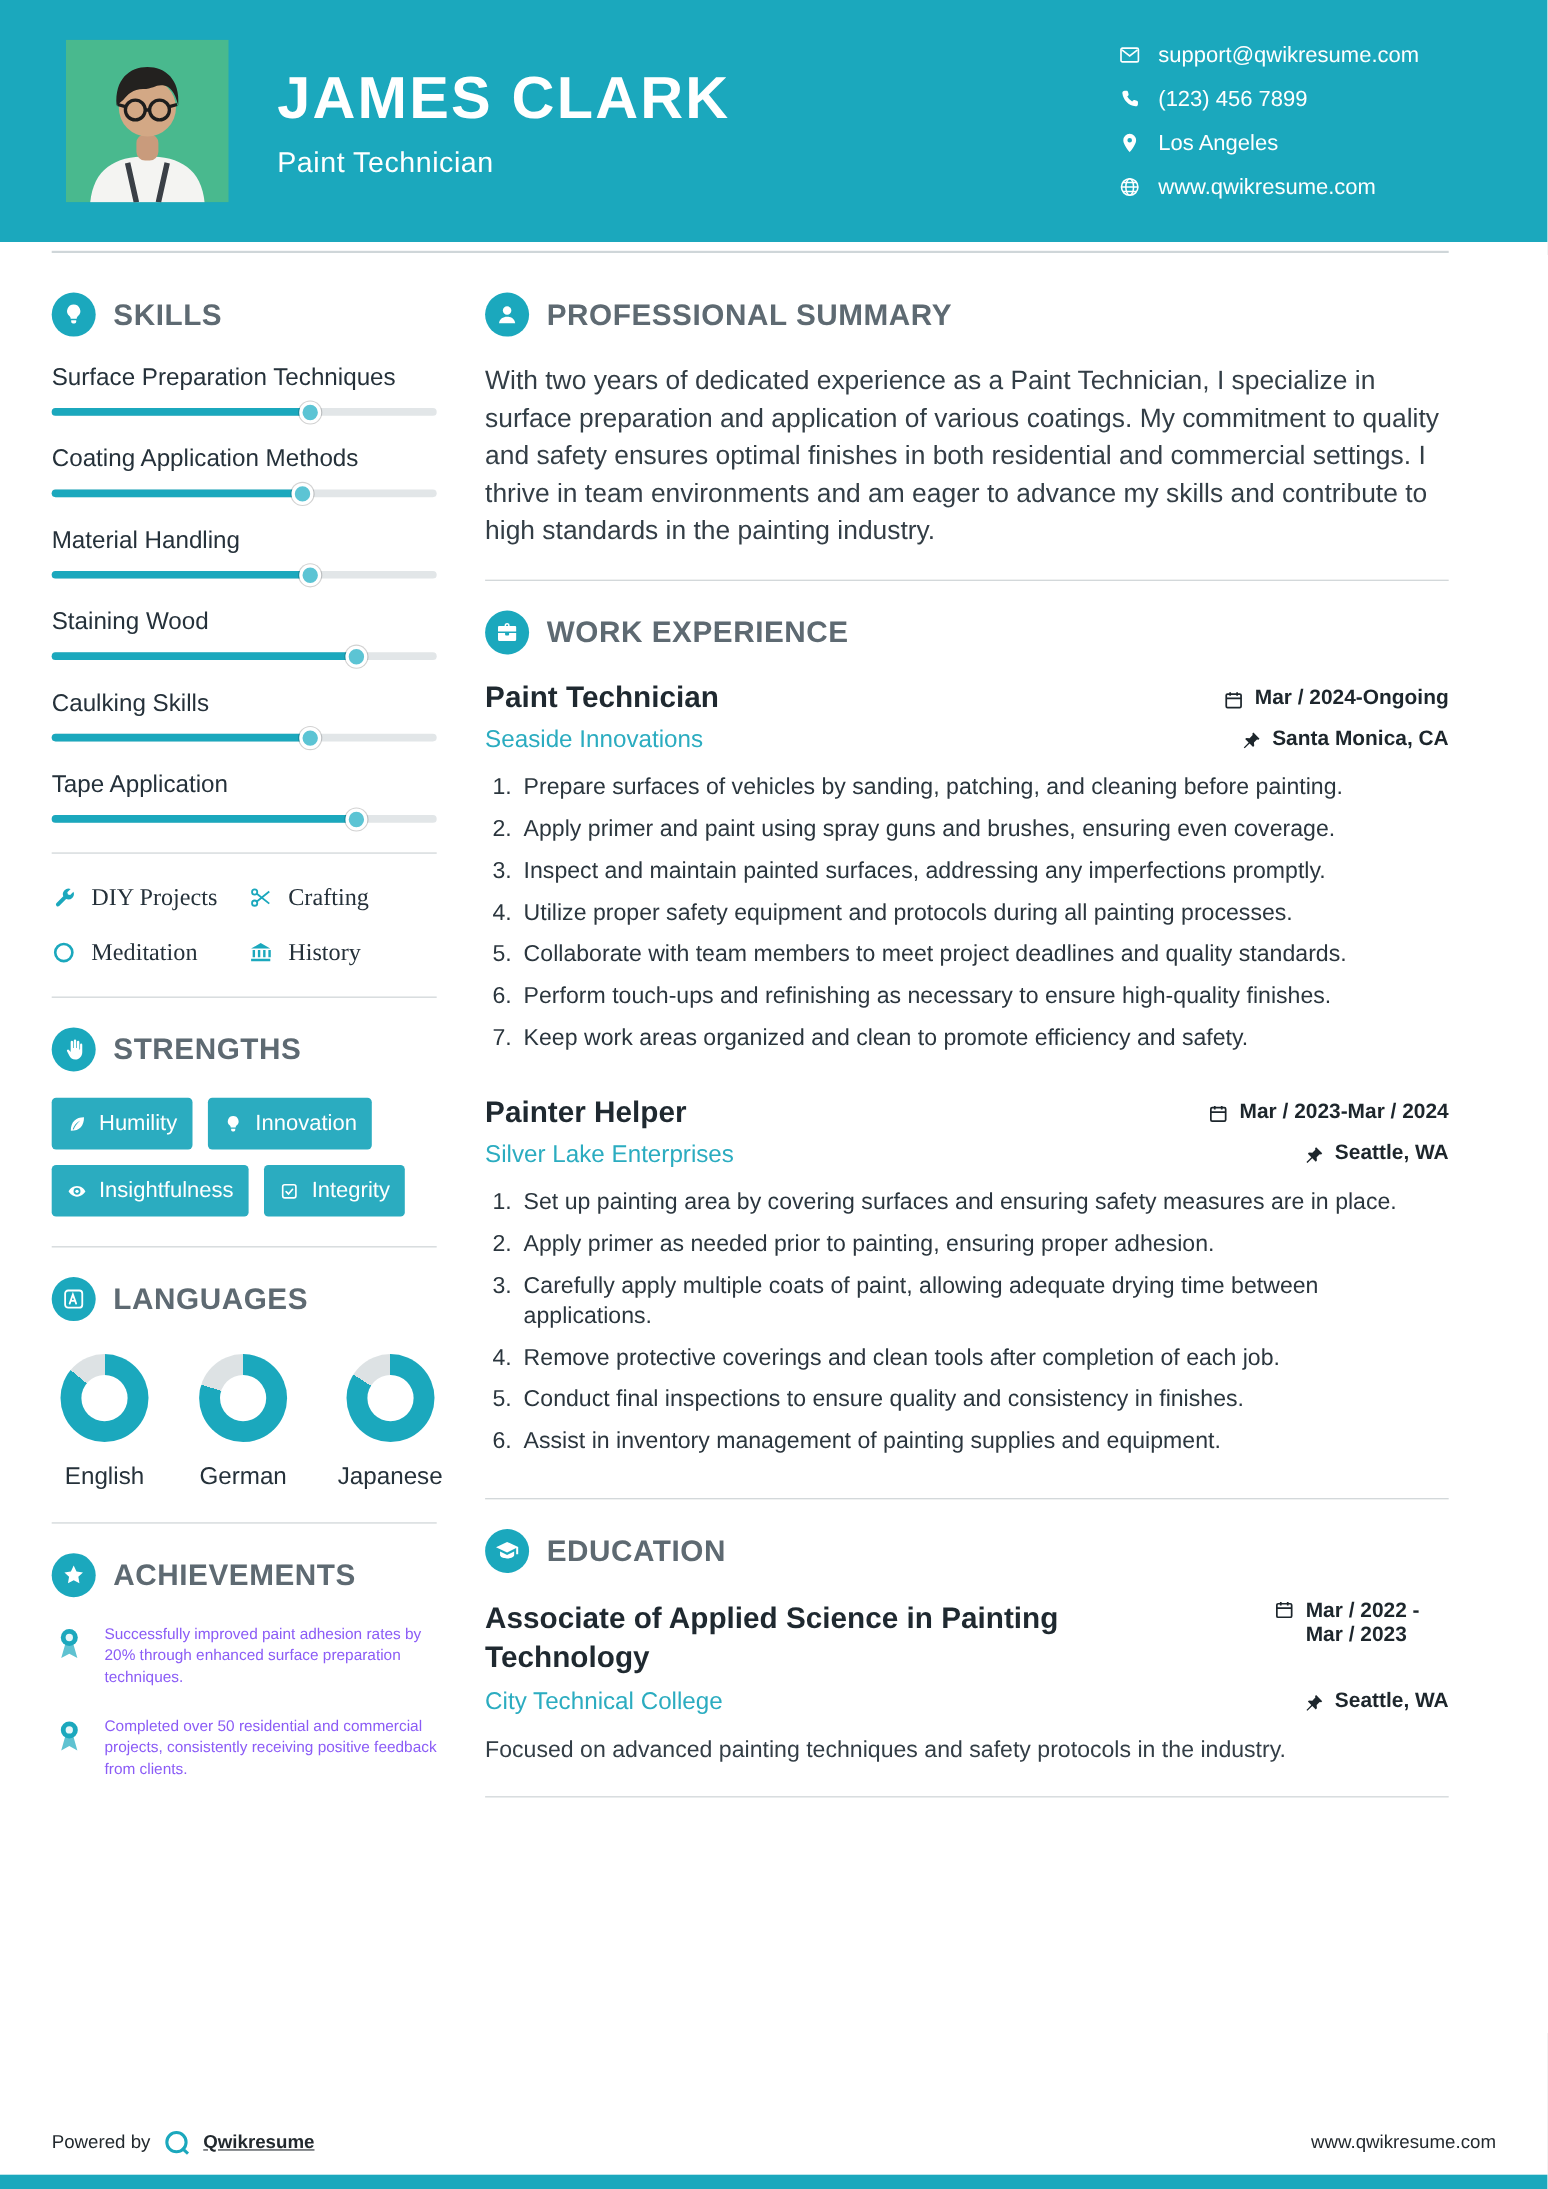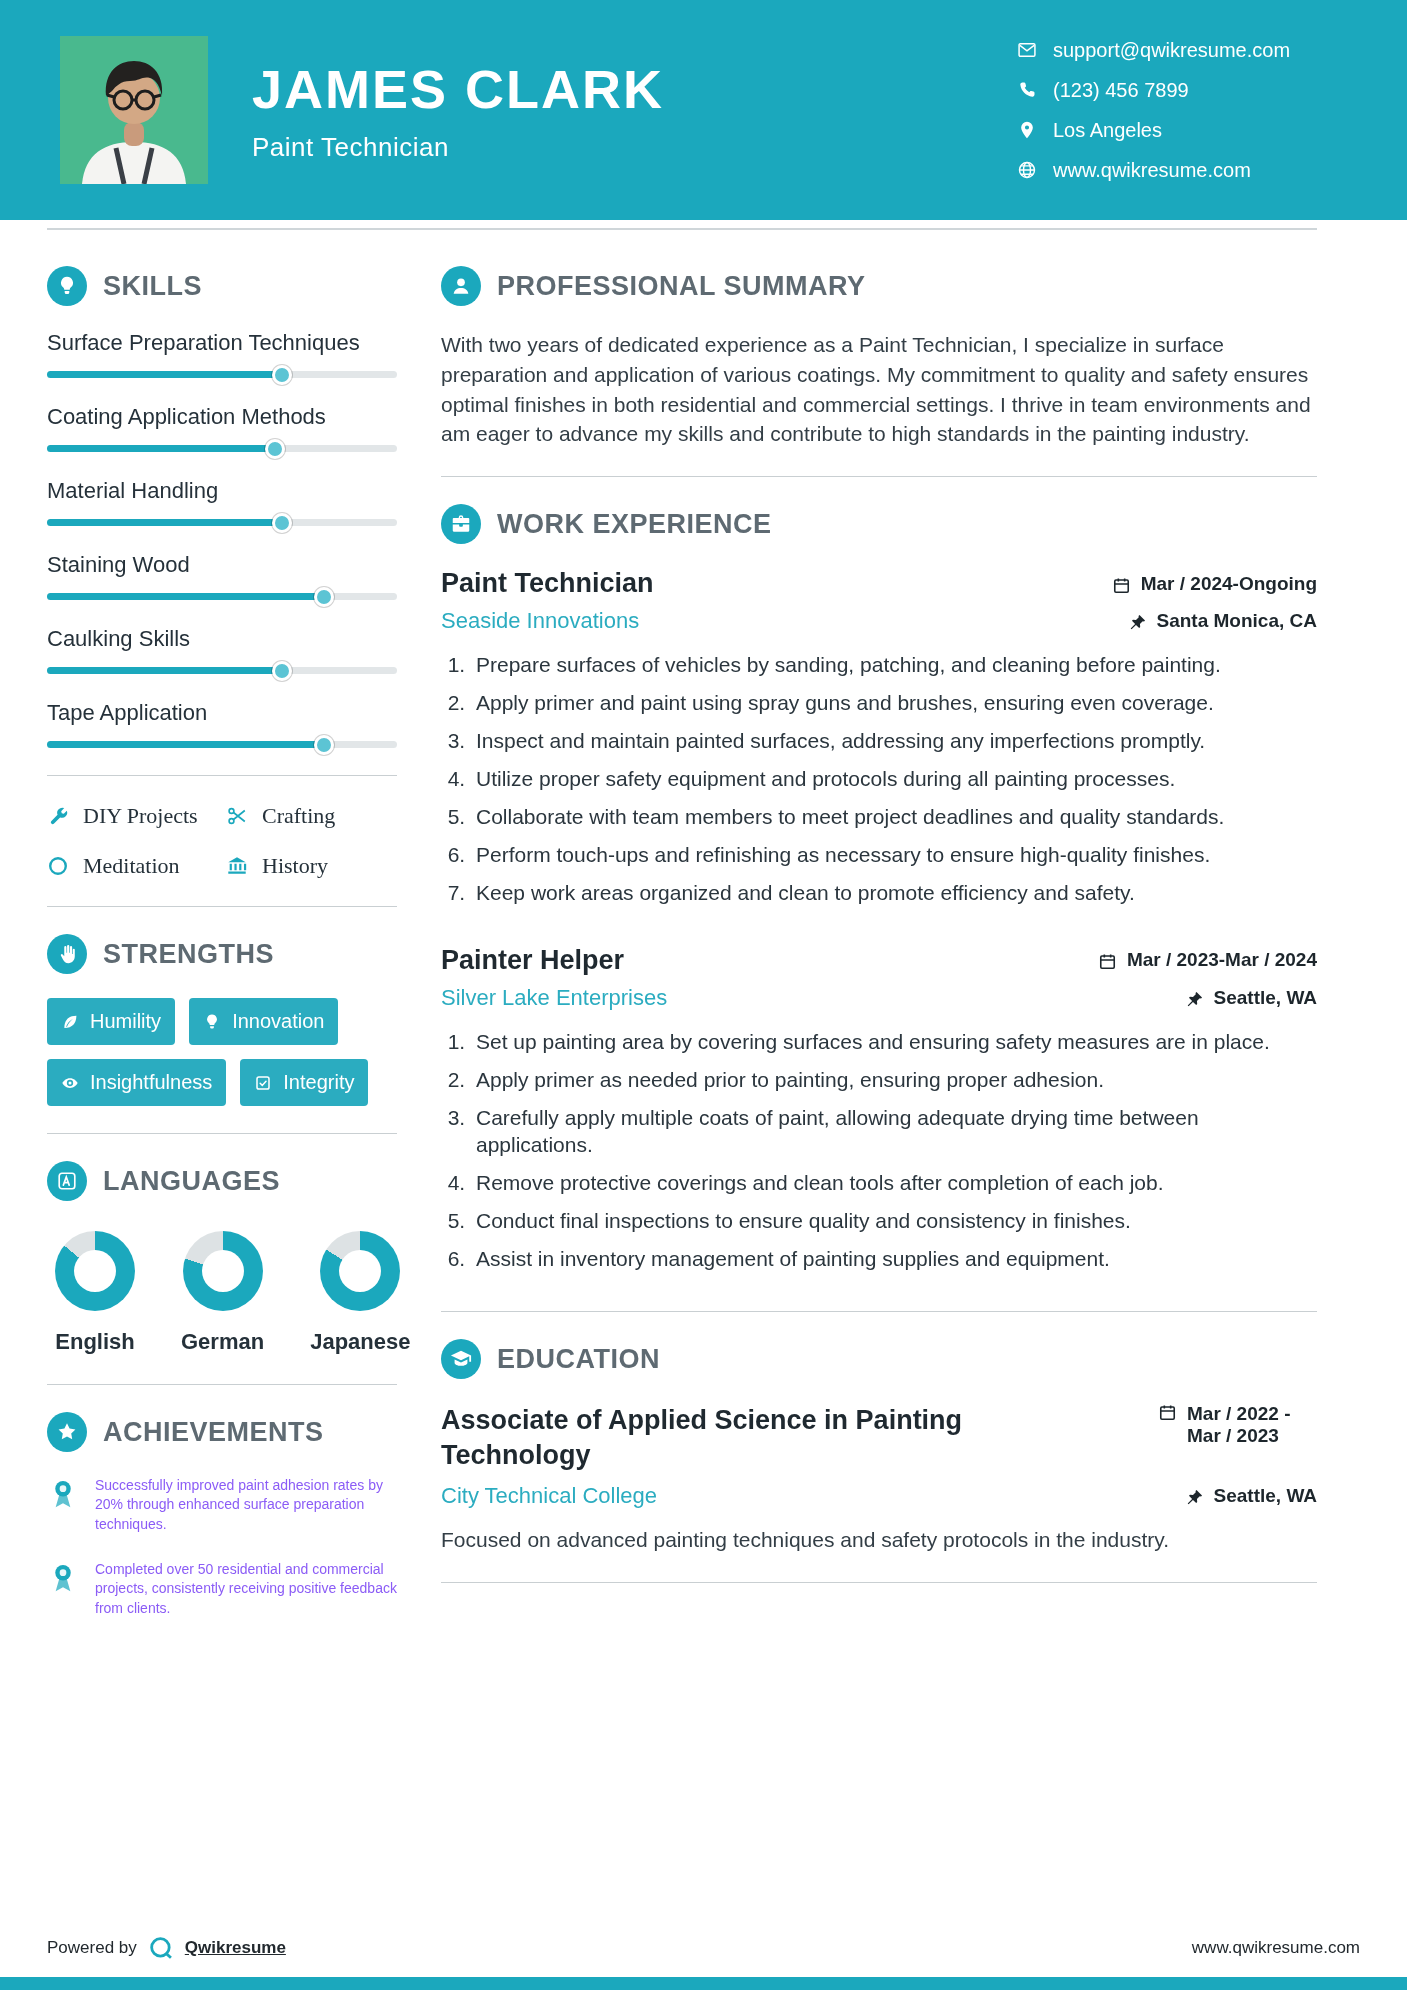--- a/index.html
+++ b/index.html
@@ -54,30 +54,30 @@
            font-size:20px; padding:12px 14px; border-radius:4px; }
   .badge-icon { width:18px; height:18px; color:#ffffff; flex:0 0 auto; }
   .badge-icon svg { width:100%; height:100%; display:block; }
 
   
   .langs { display:flex; gap:46px; padding:6px 0 2px 8px; }
   .lang { display:flex; flex-direction:column; align-items:center; gap:18px; }
   .donut { width:80px; height:80px; border-radius:50%; position:relative;
            background:conic-gradient(#1BA8BD calc(var(--p)*1%), #dde2e4 0); }
   .donut-hole { position:absolute; inset:19px; background:#ffffff; border-radius:50%; }
-  .lang-label { font-size:22px; color:#25313a;font-weight:bold; }
+  .lang-label { font-size:22px; color:#25313a; }
 
   
   .ach { display:flex; gap:16px; margin-bottom:26px; }
   .ach-icon { width:32px; height:32px; color:#1BA8BD; flex:0 0 auto; margin-top:2px; }
   .ach-icon svg { width:100%; height:100%; display:block; }
   .ach-text { font-size:14px; line-height:1.38; color:#8b5cf6; }
 
   
-  .summary-text { font-size:21px; line-height:1.42; color:#333e46; }
+  .summary-text { font-size:24px; line-height:1.42; color:#333e46; }
   .job { margin-bottom:38px; }
   .job-row { display:flex; justify-content:space-between; align-items:center; margin-bottom:9px; }
   .job-title { font-size:27px; font-weight:bold; color:#1f2930; }
   .company { font-size:22px; color:#2BACC0; }
   .job-meta { display:flex; align-items:flex-end; gap:10px; font-size:19px; font-weight:bold; color:#1d262c; white-space:nowrap; }
   .meta-icon { width:19px; height:19px; flex:0 0 auto; color:#1d262c; }
   .meta-icon svg { width:100%; height:100%; display:block; }
   .bullets { margin-top:17px; padding-left:30px; font-size:21px; line-height:1.33; color:#2b363e; }
   .bullets li { margin-bottom:10px; padding-left:5px; }
 

